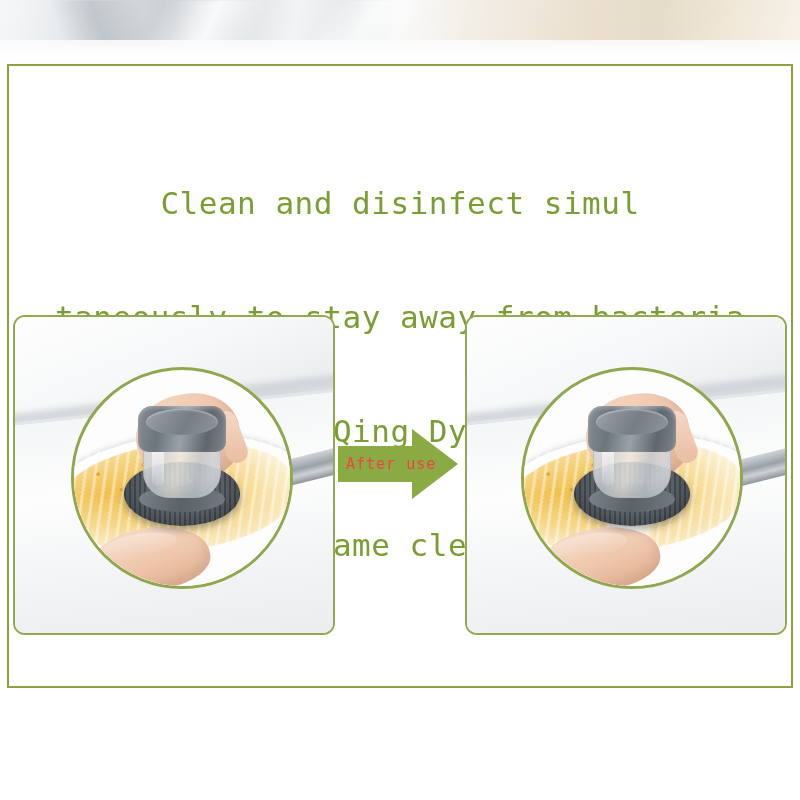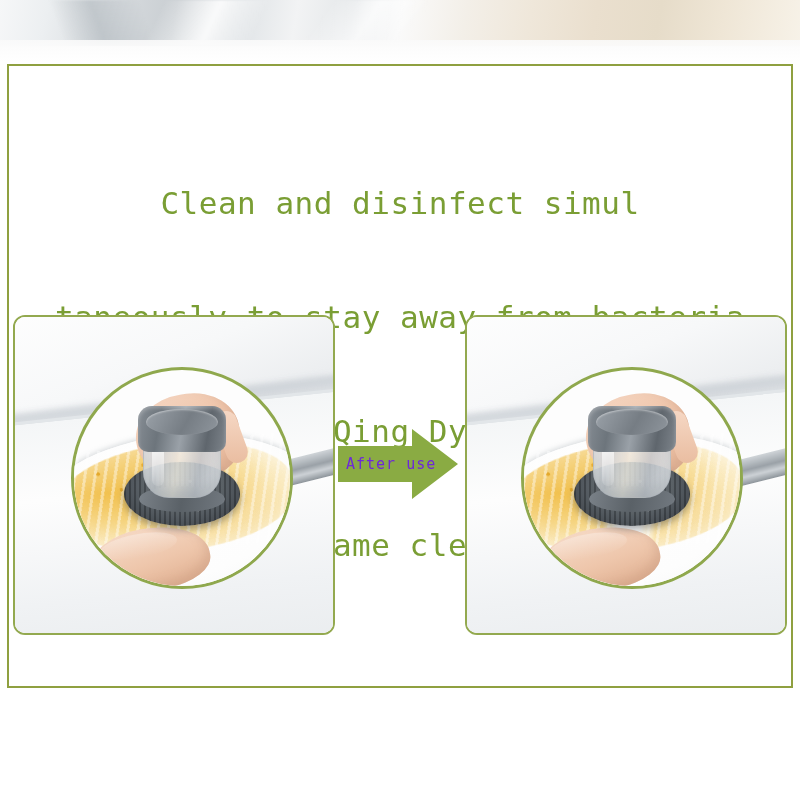--- a/index.html
+++ b/index.html
@@ -221,21 +221,21 @@
   .hand-bottom:after{
     content:"";position:absolute;left:10px;top:4px;width:78px;height:24px;
     background:linear-gradient(180deg,rgba(255,255,255,.3),rgba(255,255,255,0));
     border-radius:50%;
   }
 
   
   .arrow-wrap{position:absolute;left:338px;top:429px;width:120px;height:70px;}
   .arrow-label{
     position:absolute;left:8px;top:26px;width:86px;
-    color:#6d28d9;font-size:15px;letter-spacing:1px;
+    color:#ef4444;font-size:15px;letter-spacing:1px;
     text-align:center;white-space:pre;
   }
 </style>
 </head>
 <body>
 
 <div id="stage" style="--frame:#8fa040;">
 
   <div class="topstrip"></div>
   <div class="topfade"></div>

